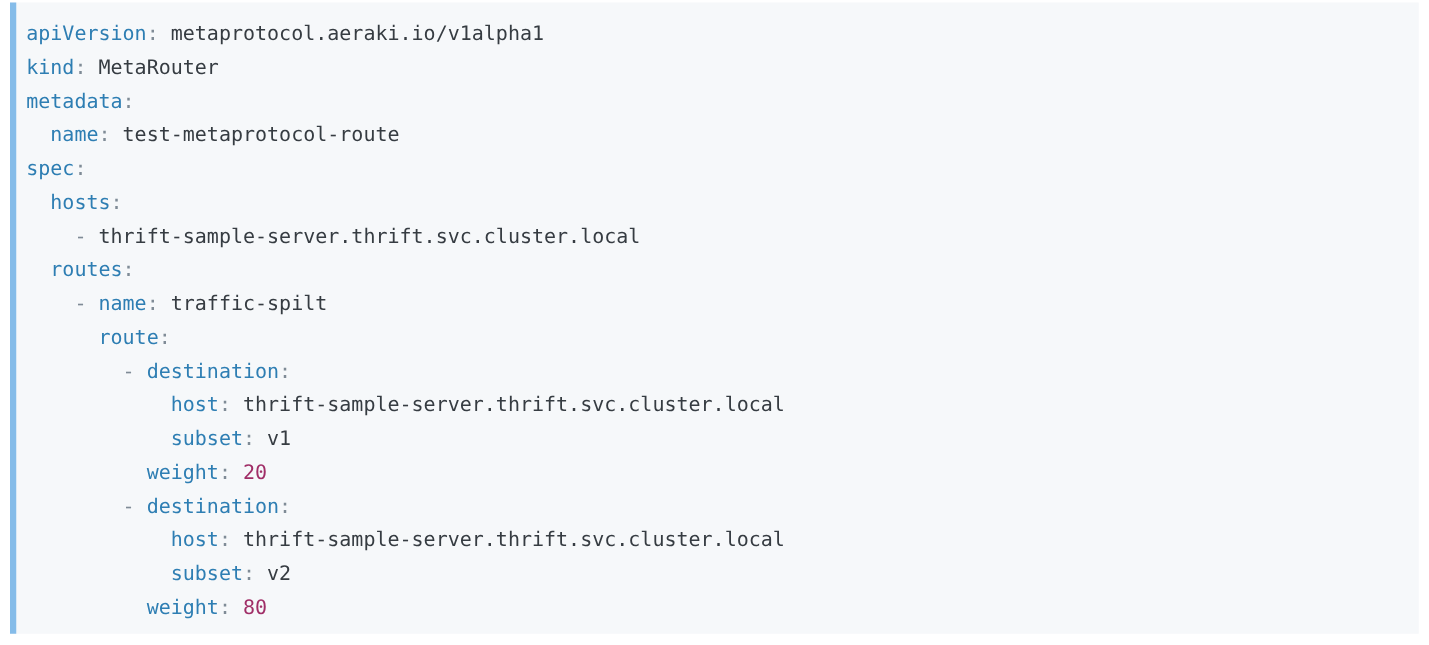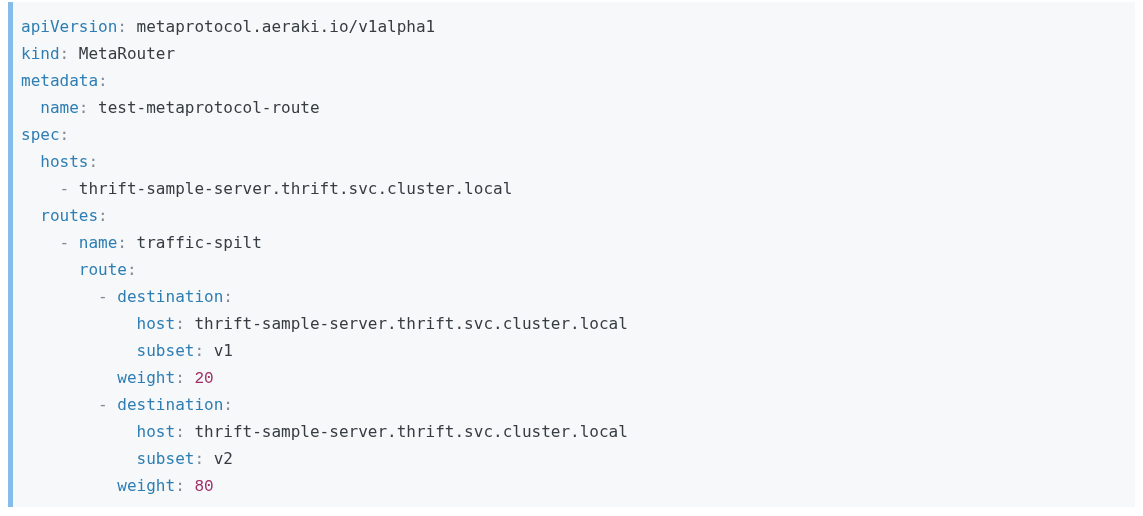--- a/index.html
+++ b/index.html
@@ -36,21 +36,21 @@
     line-height: 27px;
     white-space: pre;
   }
   .code-line {
     height: 27px;
     white-space: pre;
   }
   .tok-key  { color: var(--c-key,  #2e7eb3); }
   .tok-punc { color: var(--c-punc, #7f8b96); }
   .tok-val  { color: var(--c-val,  #363c42); }
-  .tok-num  { color: var(--c-num,  #a02e67); font-family: Liberation Mono, monospace; }
+  .tok-num  { color: var(--c-num,  #a02e67); }
   .tok-ws   { color: var(--c-val,  #363c42); }
 </style>
 </head>
 <body>
 
 <div class="page">
   <div class="code-block">
     <pre class="code-pre" id="code-pre"><div class="code-line"><span class="tok-key">apiVersion</span><span class="tok-punc">: </span><span class="tok-val">metaprotocol.aeraki.io/v1alpha1</span></div><div class="code-line"><span class="tok-key">kind</span><span class="tok-punc">: </span><span class="tok-val">MetaRouter</span></div><div class="code-line"><span class="tok-key">metadata</span><span class="tok-punc">:</span></div><div class="code-line"><span class="tok-ws">  </span><span class="tok-key">name</span><span class="tok-punc">: </span><span class="tok-val">test-metaprotocol-route</span></div><div class="code-line"><span class="tok-key">spec</span><span class="tok-punc">:</span></div><div class="code-line"><span class="tok-ws">  </span><span class="tok-key">hosts</span><span class="tok-punc">:</span></div><div class="code-line"><span class="tok-ws">    </span><span class="tok-punc">- </span><span class="tok-val">thrift-sample-server.thrift.svc.cluster.local</span></div><div class="code-line"><span class="tok-ws">  </span><span class="tok-key">routes</span><span class="tok-punc">:</span></div><div class="code-line"><span class="tok-ws">    </span><span class="tok-punc">- </span><span class="tok-key">name</span><span class="tok-punc">: </span><span class="tok-val">traffic-spilt</span></div><div class="code-line"><span class="tok-ws">      </span><span class="tok-key">route</span><span class="tok-punc">:</span></div><div class="code-line"><span class="tok-ws">        </span><span class="tok-punc">- </span><span class="tok-key">destination</span><span class="tok-punc">:</span></div><div class="code-line"><span class="tok-ws">            </span><span class="tok-key">host</span><span class="tok-punc">: </span><span class="tok-val">thrift-sample-server.thrift.svc.cluster.local</span></div><div class="code-line"><span class="tok-ws">            </span><span class="tok-key">subset</span><span class="tok-punc">: </span><span class="tok-val">v1</span></div><div class="code-line"><span class="tok-ws">          </span><span class="tok-key">weight</span><span class="tok-punc">: </span><span class="tok-num">20</span></div><div class="code-line"><span class="tok-ws">        </span><span class="tok-punc">- </span><span class="tok-key">destination</span><span class="tok-punc">:</span></div><div class="code-line"><span class="tok-ws">            </span><span class="tok-key">host</span><span class="tok-punc">: </span><span class="tok-val">thrift-sample-server.thrift.svc.cluster.local</span></div><div class="code-line"><span class="tok-ws">            </span><span class="tok-key">subset</span><span class="tok-punc">: </span><span class="tok-val">v2</span></div><div class="code-line"><span class="tok-ws">          </span><span class="tok-key">weight</span><span class="tok-punc">: </span><span class="tok-num">80</span></div></pre>
   </div>
 </div>

